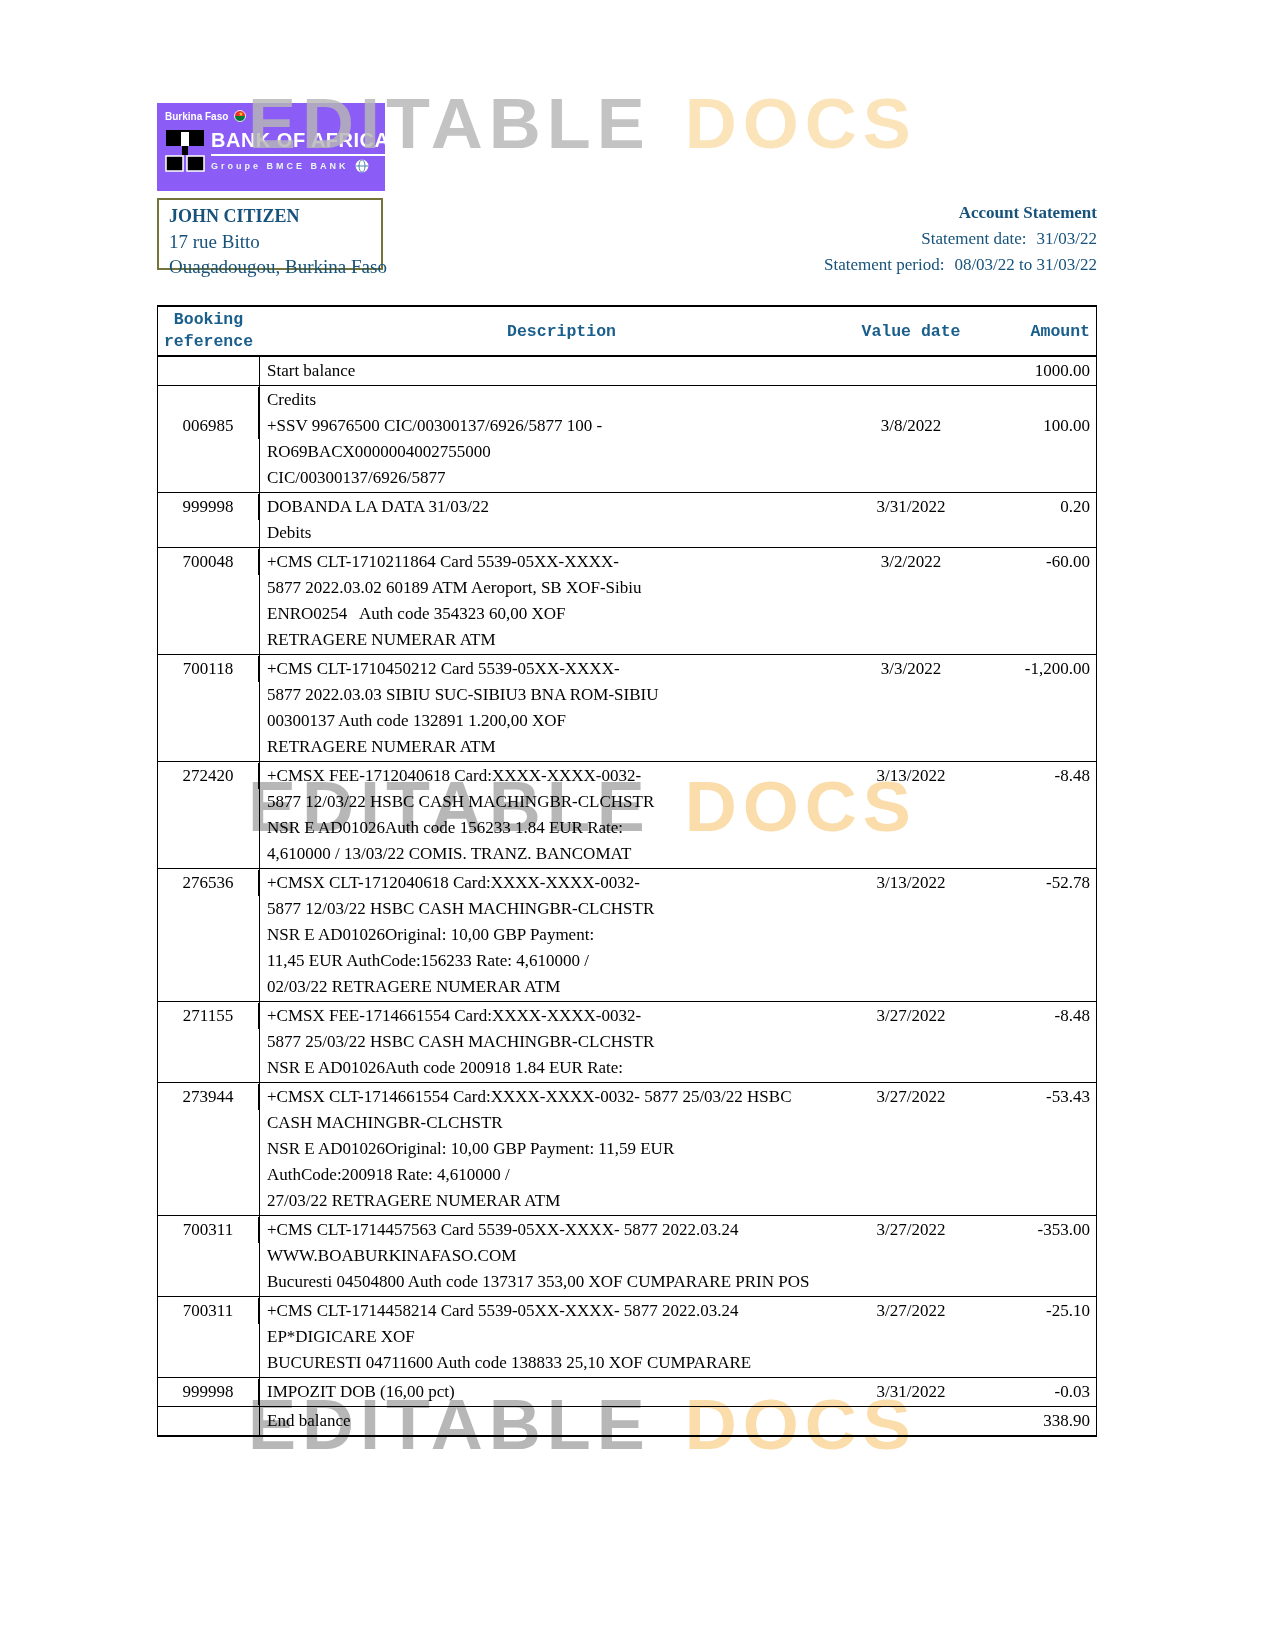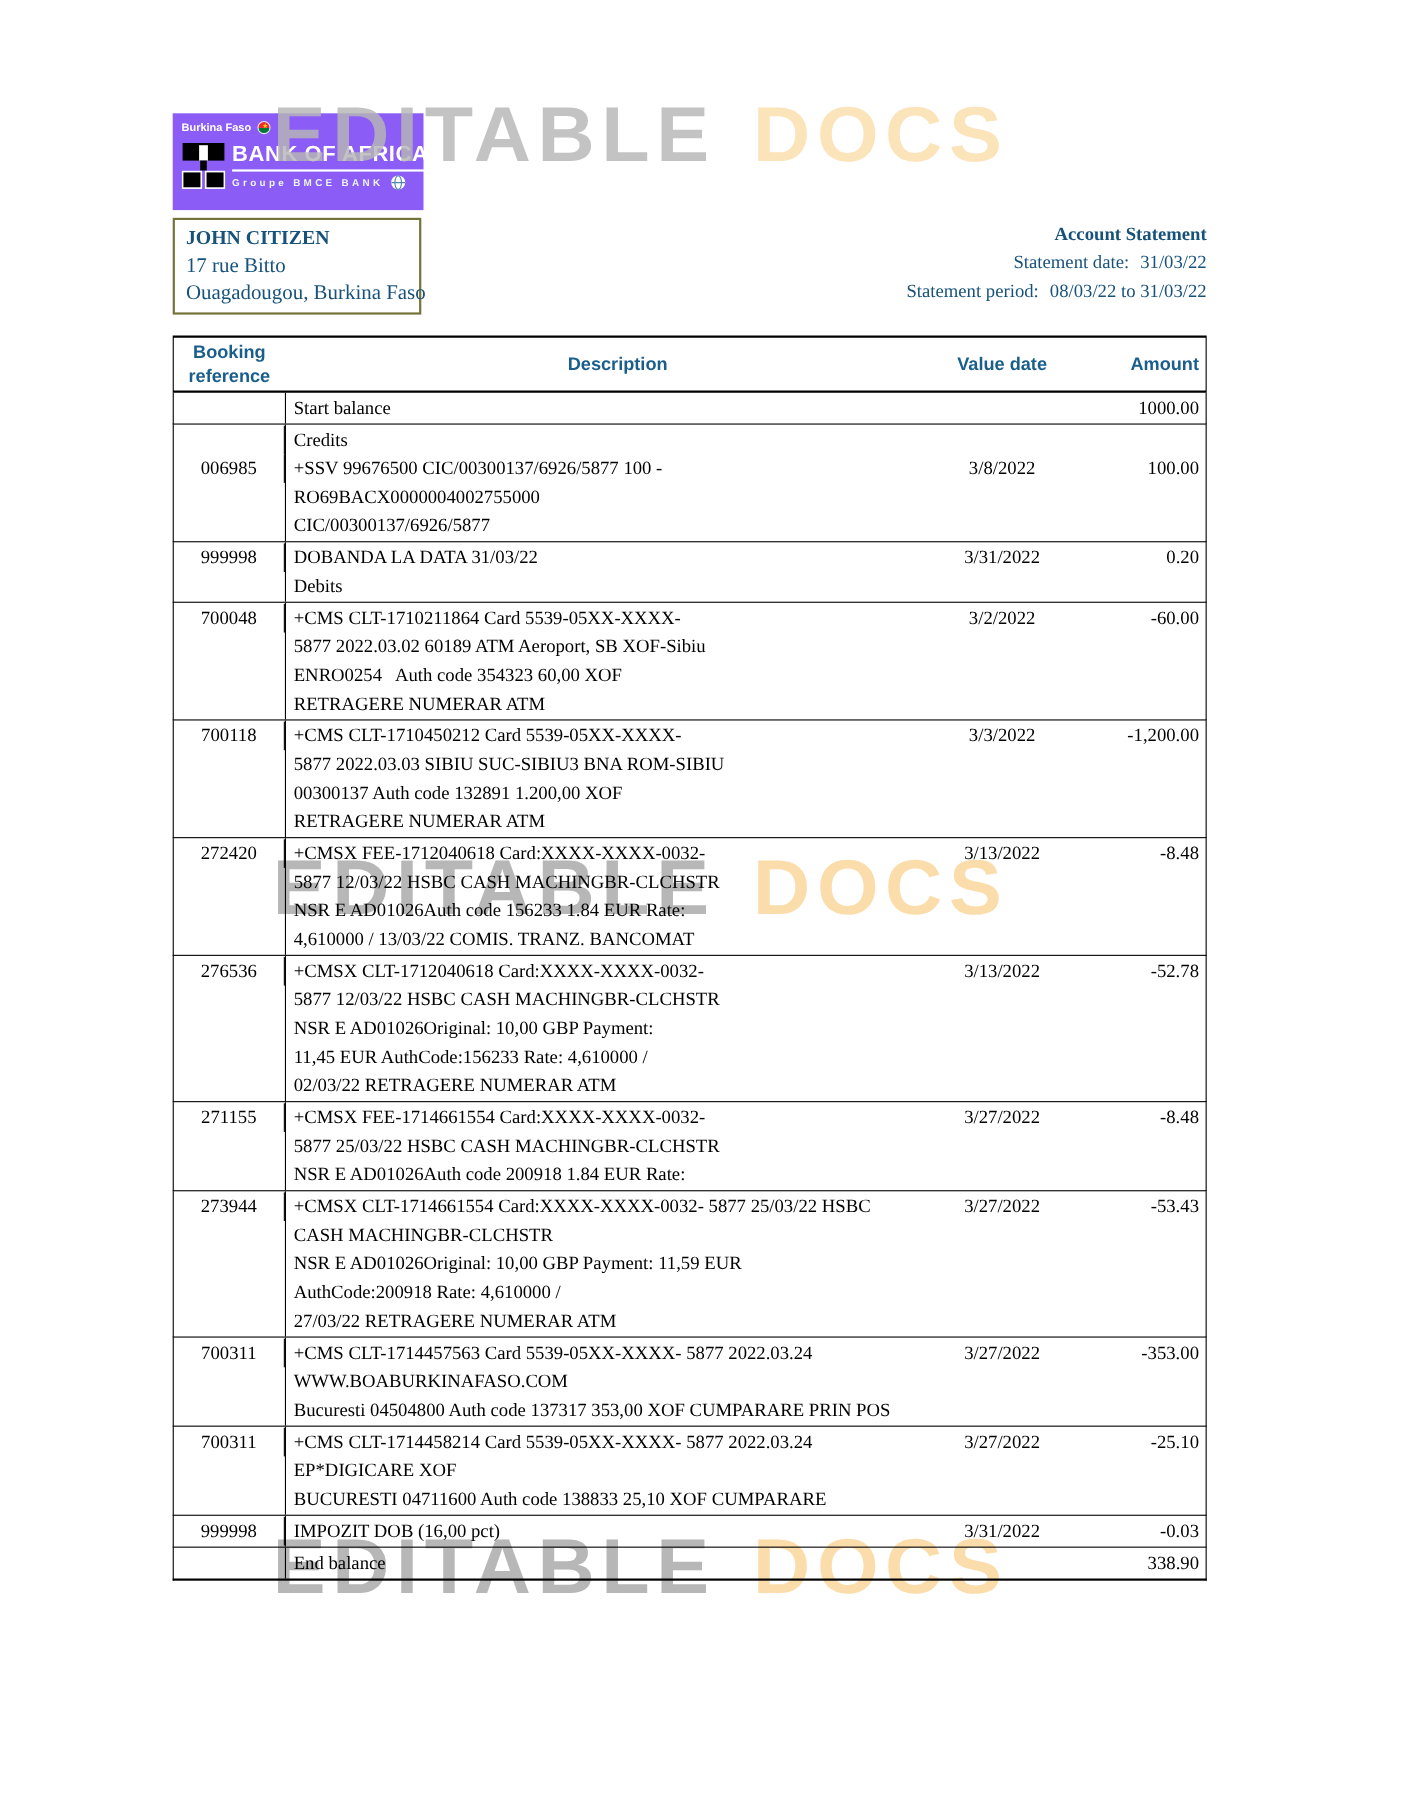--- a/index.html
+++ b/index.html
@@ -27,39 +27,39 @@
   .logo-mark { flex:0 0 40px; }
   .logo-textcol { flex:1; }
   .logo-name { font-family:"Liberation Sans", sans-serif; font-weight:bold; font-size:20px;
                letter-spacing:0.5px; color:#fff; line-height:24px; white-space:nowrap;
                border-bottom:2px solid #fff; padding-bottom:2px; }
   .logo-group { display:flex; align-items:center; gap:6px; margin-top:3px; }
   .logo-group-text { font-family:"Liberation Sans", sans-serif; font-weight:bold; font-size:9px;
                      letter-spacing:3px; color:#eaf5ee; white-space:nowrap; }
 
   
-  .addr { position:absolute; left:157px; top:198px; width:226px; height:88px;
+  .addr { position:absolute; left:157px; top:198px; width:226px; height:72px;
           border:2px solid #74743a; padding:4px 10px; z-index:2; background:transparent; }
   .addr .name { font-weight:bold; font-size:18px; color:#17527b; line-height:25px; }
   .addr .line { font-size:19px; color:#17527b; line-height:25px; }
 
   
   .stmt { position:absolute; right:178px; top:200px; width:460px; text-align:right;
           color:#17527b; z-index:2; }
   .stmt .title { font-weight:bold; font-size:17px; line-height:26px; }
   .stmt .row { font-size:17px; line-height:26px; }
   .stmt .lbl { margin-right:10px; }
 
   
   .tbl { position:absolute; left:157px; top:305px; width:940px; z-index:1; }
   .grid { display:grid; grid-template-columns:101px 597px 110px 132px; }
   .thead { border-top:2px solid #000; border-bottom:2px solid #000;
            border-left:1.5px solid #000; border-right:1.5px solid #000;
            min-height:52px; align-items:center;
-           font-family:Liberation Sans, sans-serif; font-weight:bold; font-size:16.5px;
+           font-family:Liberation Mono, monospace; font-weight:bold; font-size:16.5px;
            color:#1a5e8c; }
   .thead .h-ref { text-align:center; line-height:22px; }
   .thead .h-desc { padding-left:8px;text-align:center; }
   .thead .h-date { text-align:center; }
   .thead .h-amt { text-align:right; padding-right:8px; }
 
   .trow { border-bottom:1.5px solid #000; border-left:1.5px solid #000; border-right:1.5px solid #000;
           padding:1px 0; }
   .line { font-size:17px; line-height:26px; color:#000; white-space:pre; }
   .col-ref { text-align:center; }

